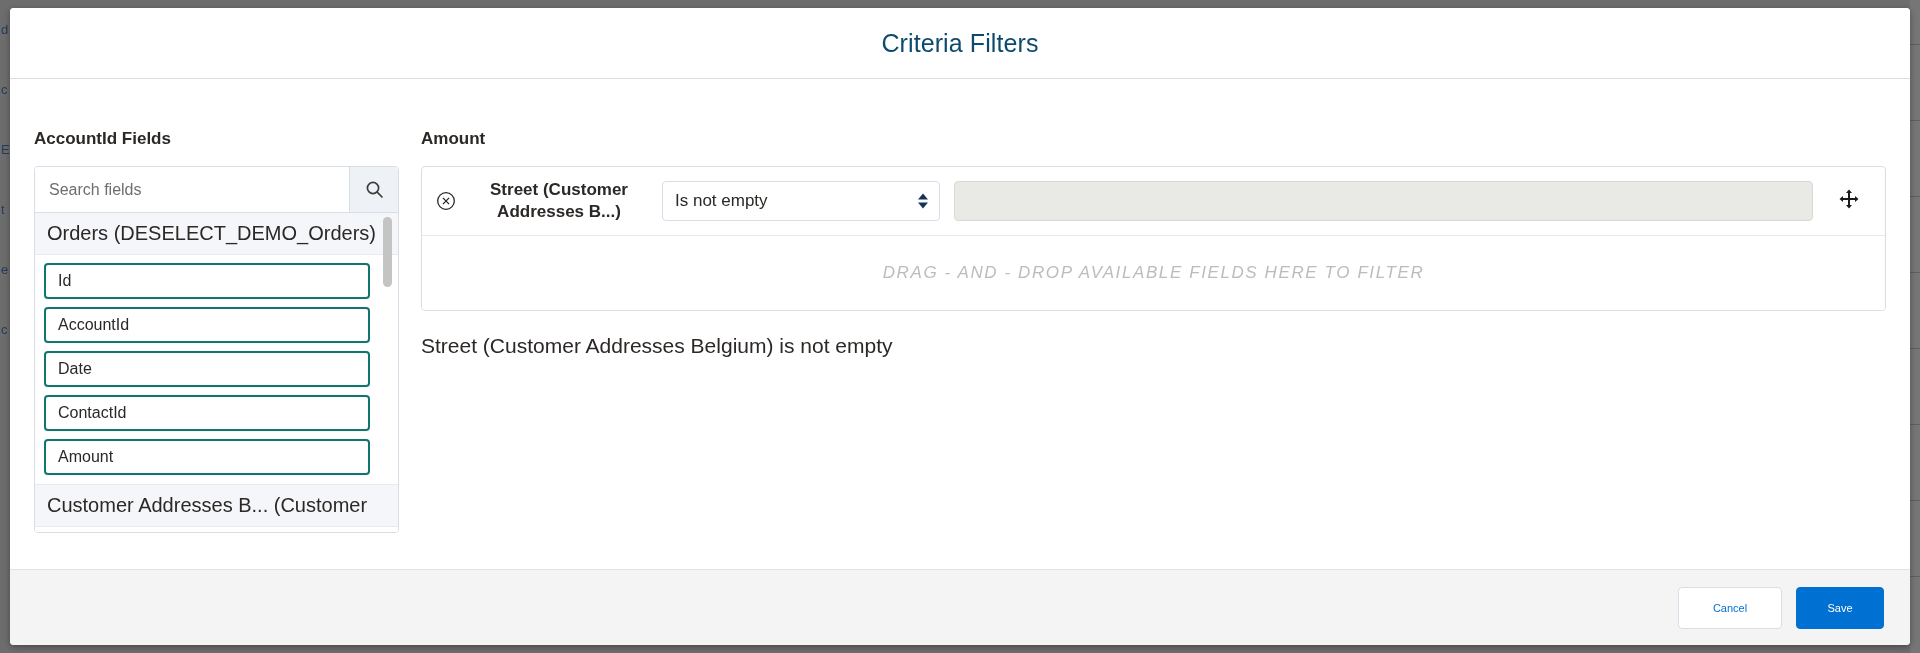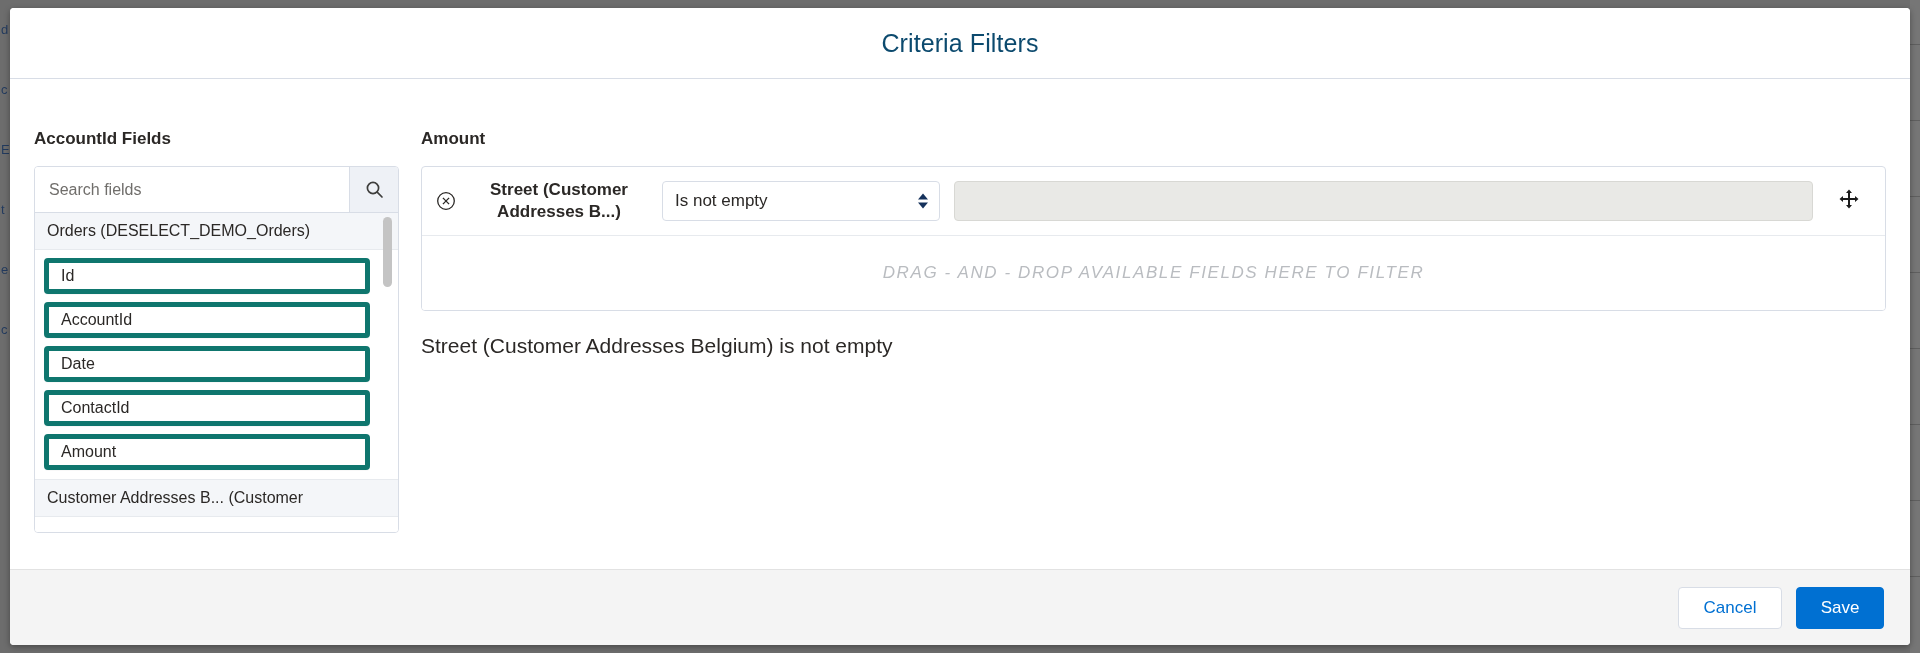--- a/index.html
+++ b/index.html
@@ -148,29 +148,29 @@
     flex: 1;
     position: relative;
     overflow: hidden;
     background: #fff;
   }
 
   .group-header {
     background: #f4f6f9;
     border-bottom: 1px solid #e7eaee;
     padding: 9px 12px;
-    font-size: 16px;
+    font-size: 20px;
     color: #2b2826;
     white-space: nowrap;
   }
 
   .field-item {
     margin: 8px 28px 0 9px;
     height: 36px;
-    border: 5px solid #0f766e;
+    border: 2px solid #0f766e;
     border-radius: 4px;
     display: flex;
     align-items: center;
     padding: 0 12px;
     font-size: 16px;
     color: #2b2826;
     background: #fff;
     cursor: grab;
     box-shadow: 0 1px 1px rgba(0,0,0,.03);
   }
@@ -308,21 +308,21 @@
     border-top: 1px solid #e2e2e2;
     display: flex;
     align-items: center;
     justify-content: flex-end;
     padding: 0 26px;
     gap: 14px;
   }
   .btn {
     height: 42px;
     border-radius: 4px;
-    font-size: 17px;
+    font-size: 11px;
     font-family: "Liberation Sans", sans-serif;
     cursor: pointer;
     padding: 0 22px;
     line-height: 40px;
   }
   .btn-cancel {
     background: #fff;
     border: 1px solid #d8dde6;
     color: #0070d2;
     min-width: 104px;

